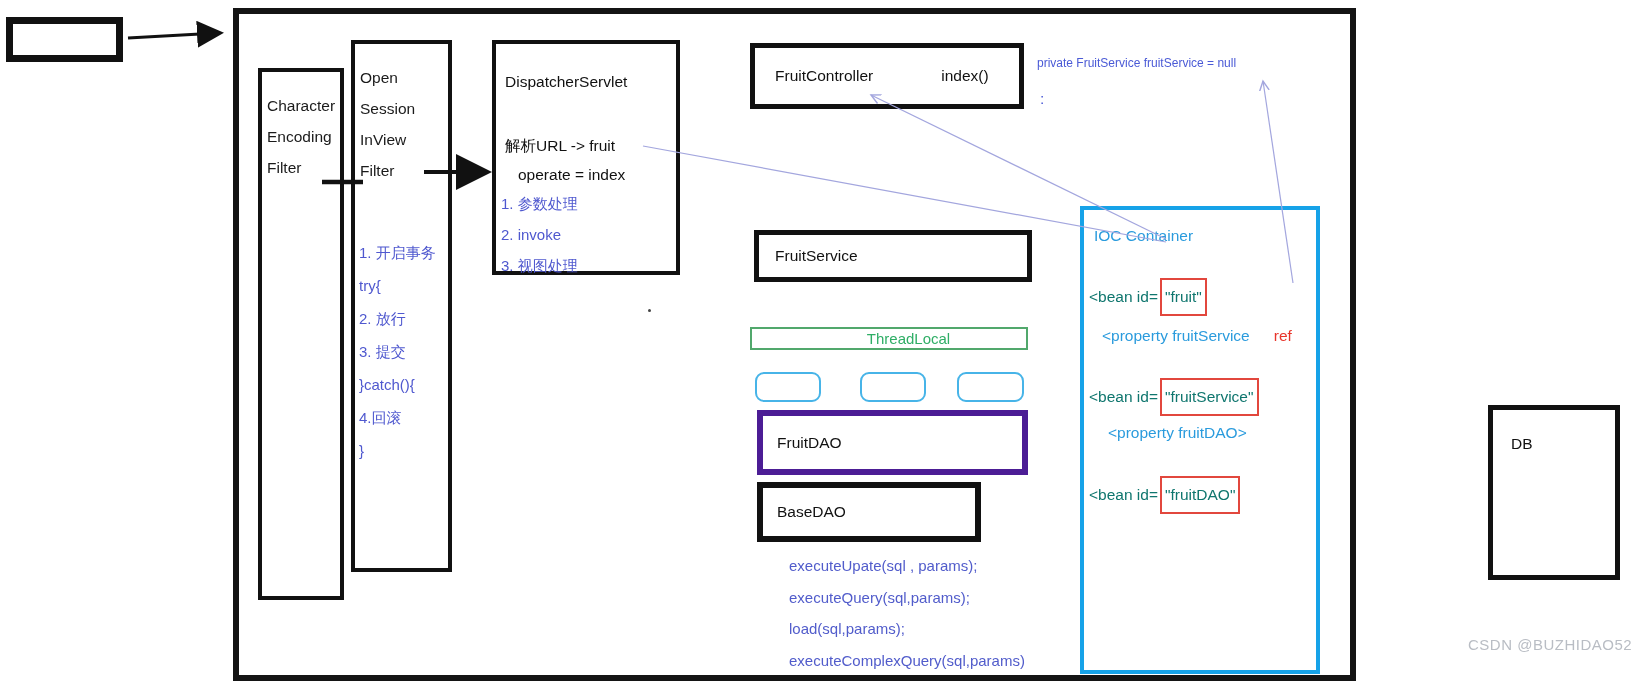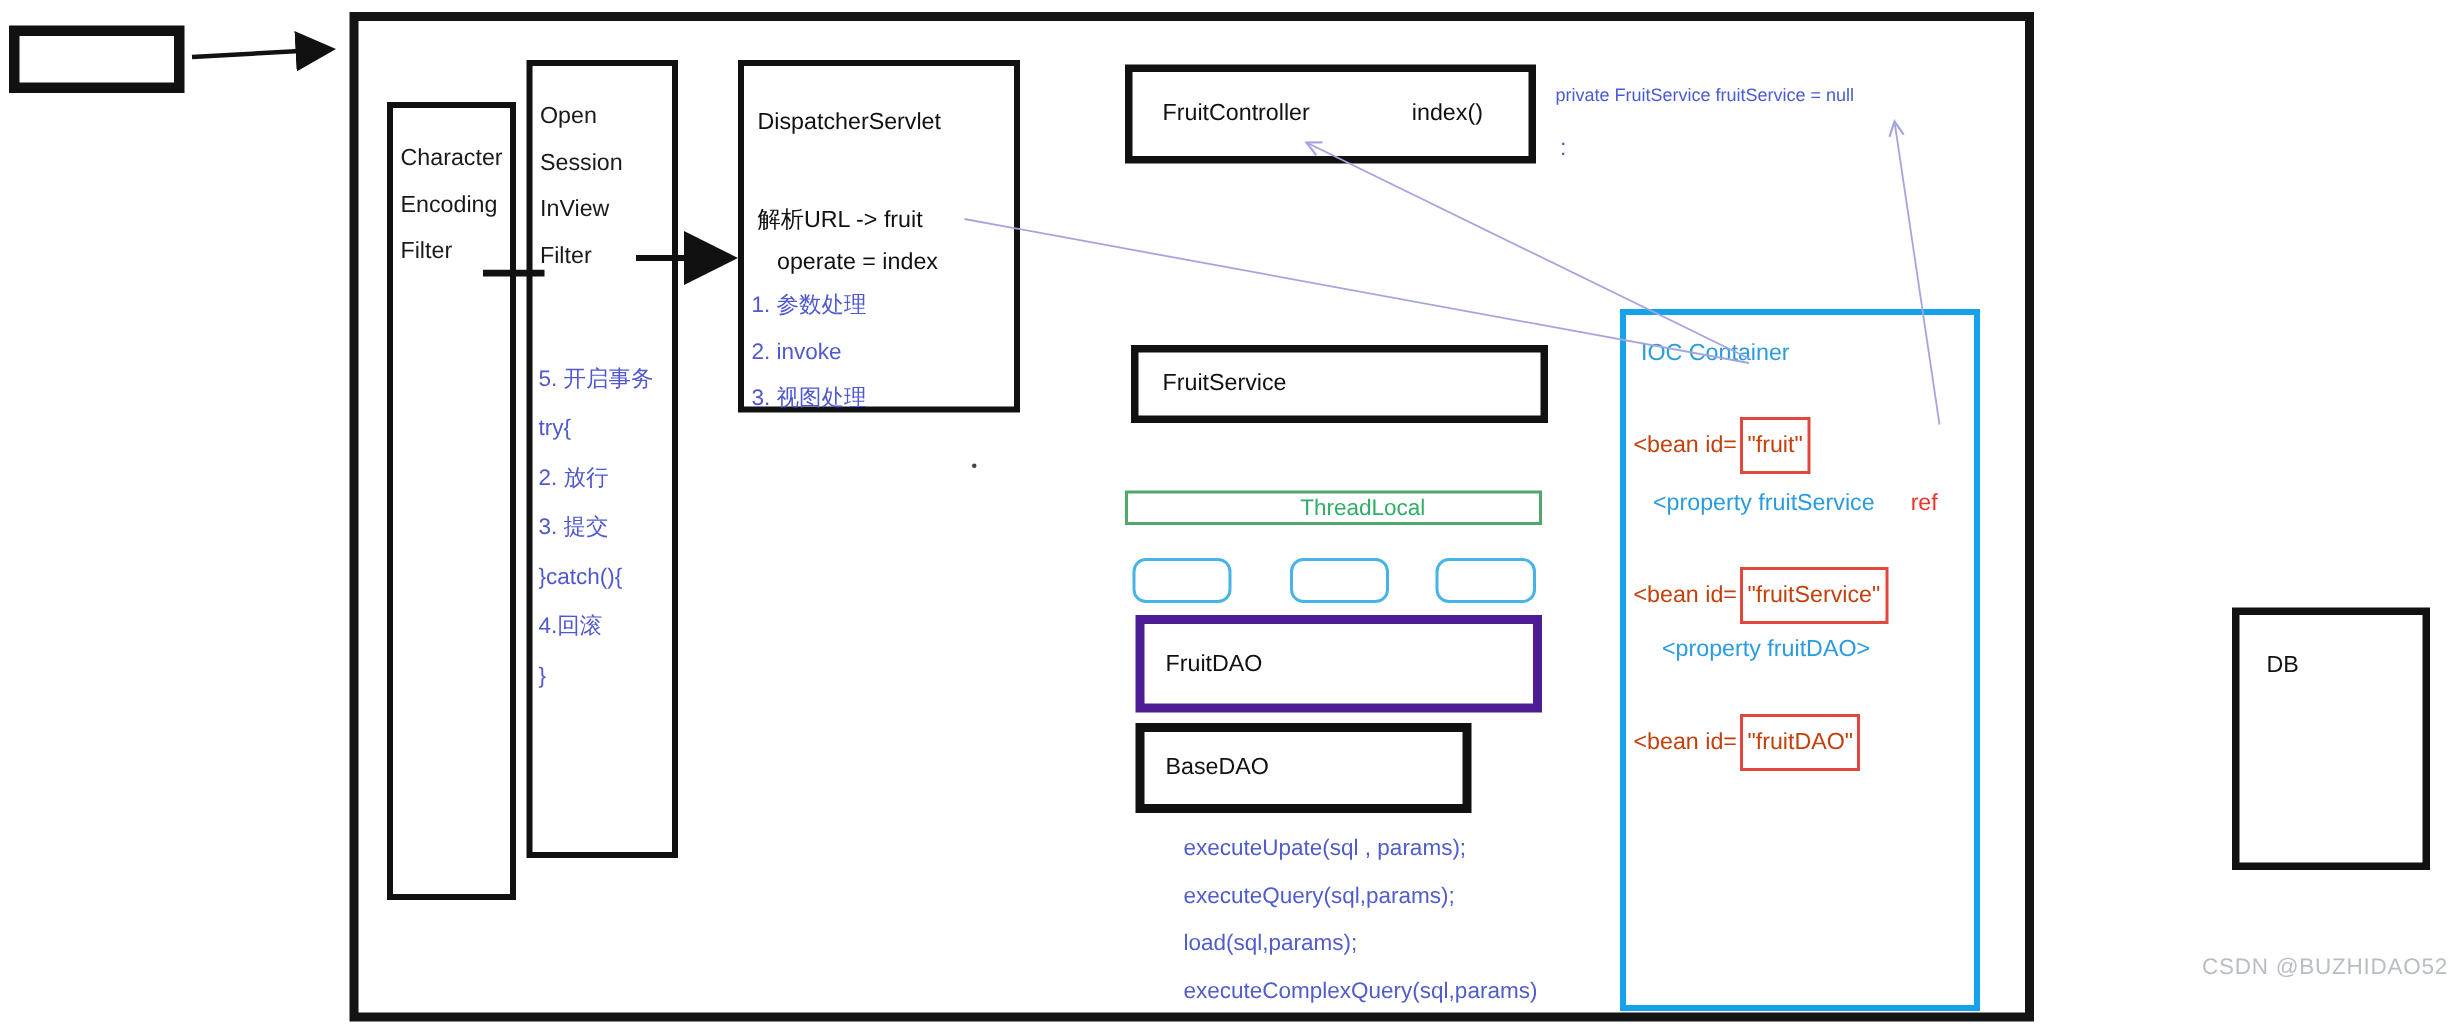--- a/index.html
+++ b/index.html
@@ -45,21 +45,21 @@
   .pool{top:372px;height:30px;width:66px;border:2px solid #47b4e8;border-radius:9px;background:#fff;}
   .pool1{left:755px;} .pool2{left:860px;} .pool3{left:957px;width:67px;}
   .fruitdao-box{left:757px;top:410px;width:271px;height:65px;border:6px solid #4c1d95;display:flex;align-items:center;}
   .basedao-box{left:757px;top:482px;width:224px;height:60px;border:6px solid #111;display:flex;align-items:center;}
   .dao-label{margin-left:14px;font-size:15.5px;}
   .methods{left:765px;top:550px;font-size:15px;line-height:31.5px;color:#515ccb;white-space:nowrap;margin-left:24px;}
 
   
   .ioc-box{left:1080px;top:159px;width:240px;height:468px;border:4px solid #16a2e8;margin-top:47px;}
   .ioc-title{left:10px;top:17px;font-size:15.5px;color:#2a9bdd;}
-  .bean-row{position:absolute;left:5px;display:flex;align-items:center;color:#c2410c;font-size:15.5px;white-space:nowrap;}
+  .bean-row{position:absolute;left:5px;display:flex;align-items:center;color:#0f766e;font-size:15.5px;white-space:nowrap;}
   .bean-id{border:2px solid #e2473d;padding:8px 3px;margin-left:2px;}
   .bean1{top:68px;} .bean2{top:168px;} .bean3{top:266px;}
   .prop-row{position:absolute;color:#2a9bdd;font-size:15.5px;white-space:nowrap;}
   .prop1{left:18px;top:117px;}
   .prop2{left:24px;top:214px;}
   .ref{color:#e8352b;margin-left:24px;}
 
   
   .db-box{left:1488px;top:405px;width:132px;height:175px;border:5px solid #111;}
   .db-label{left:18px;top:25px;font-size:15.5px;}
@@ -86,21 +86,21 @@
   </div>
 
   <div class="box open-box">
     <div class="filter-lines">
       <div>Open</div>
       <div>Session</div>
       <div>InView</div>
       <div>Filter</div>
     </div>
     <div class="open-steps">
-      <div>5. 开启事务</div>
+      <div>1. 开启事务</div>
       <div>try{</div>
       <div>2. 放行</div>
       <div>3. 提交</div>
       <div>}catch(){</div>
       <div>4.回滚</div>
       <div>}</div>
     </div>
   </div>
 
   <div class="box dispatcher-box">

